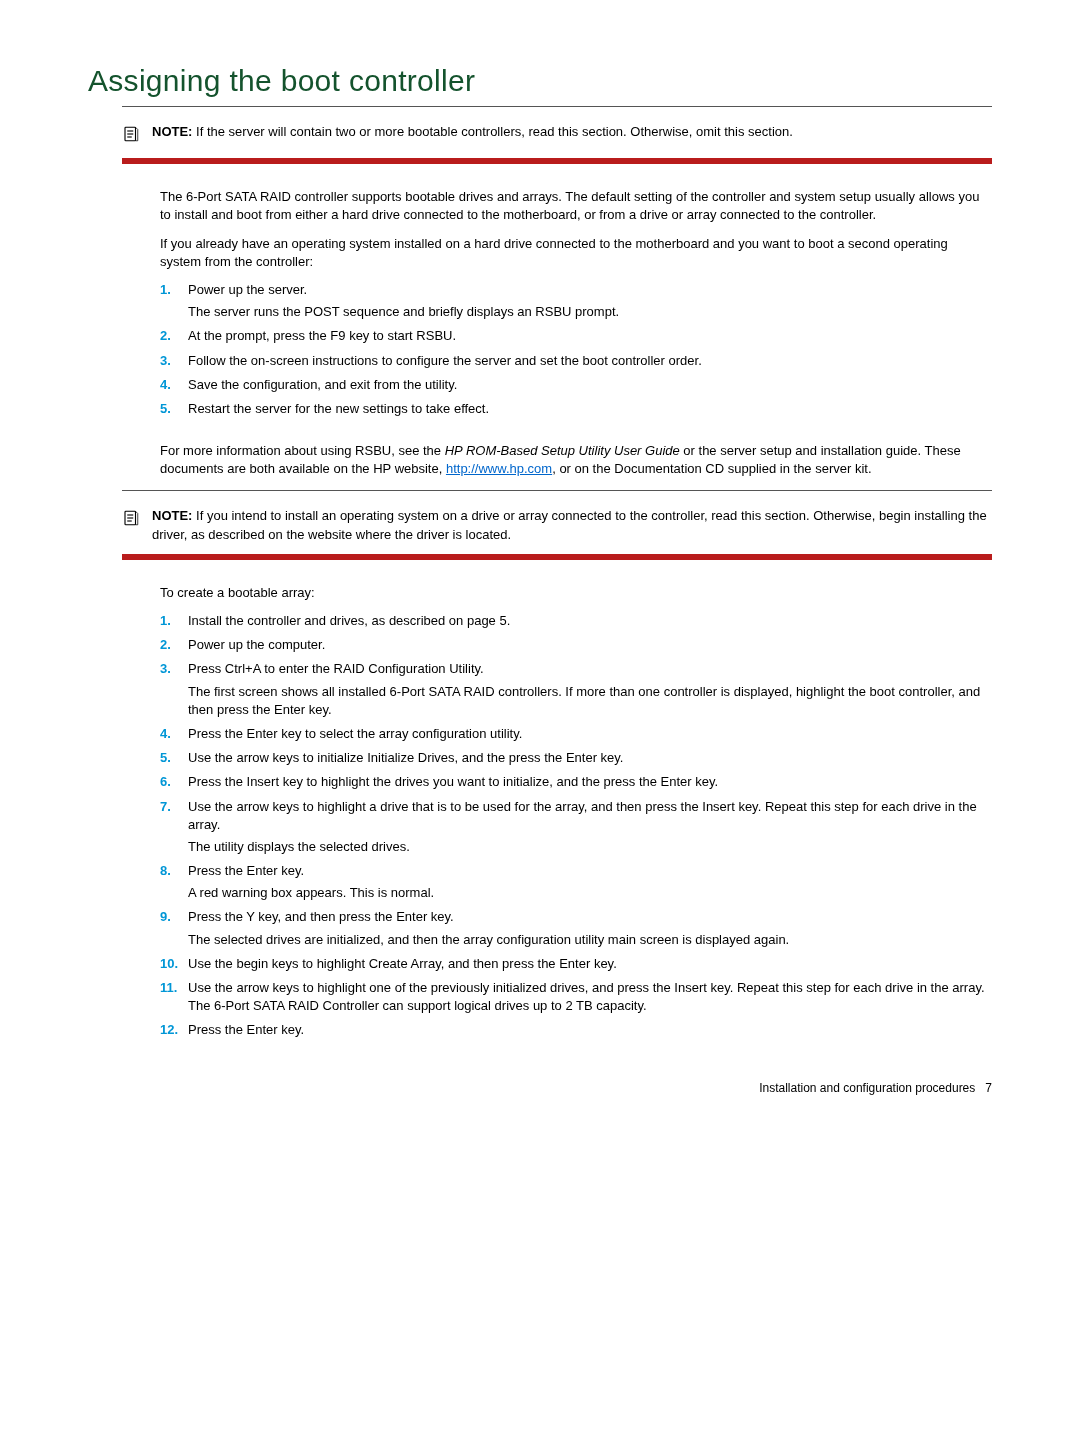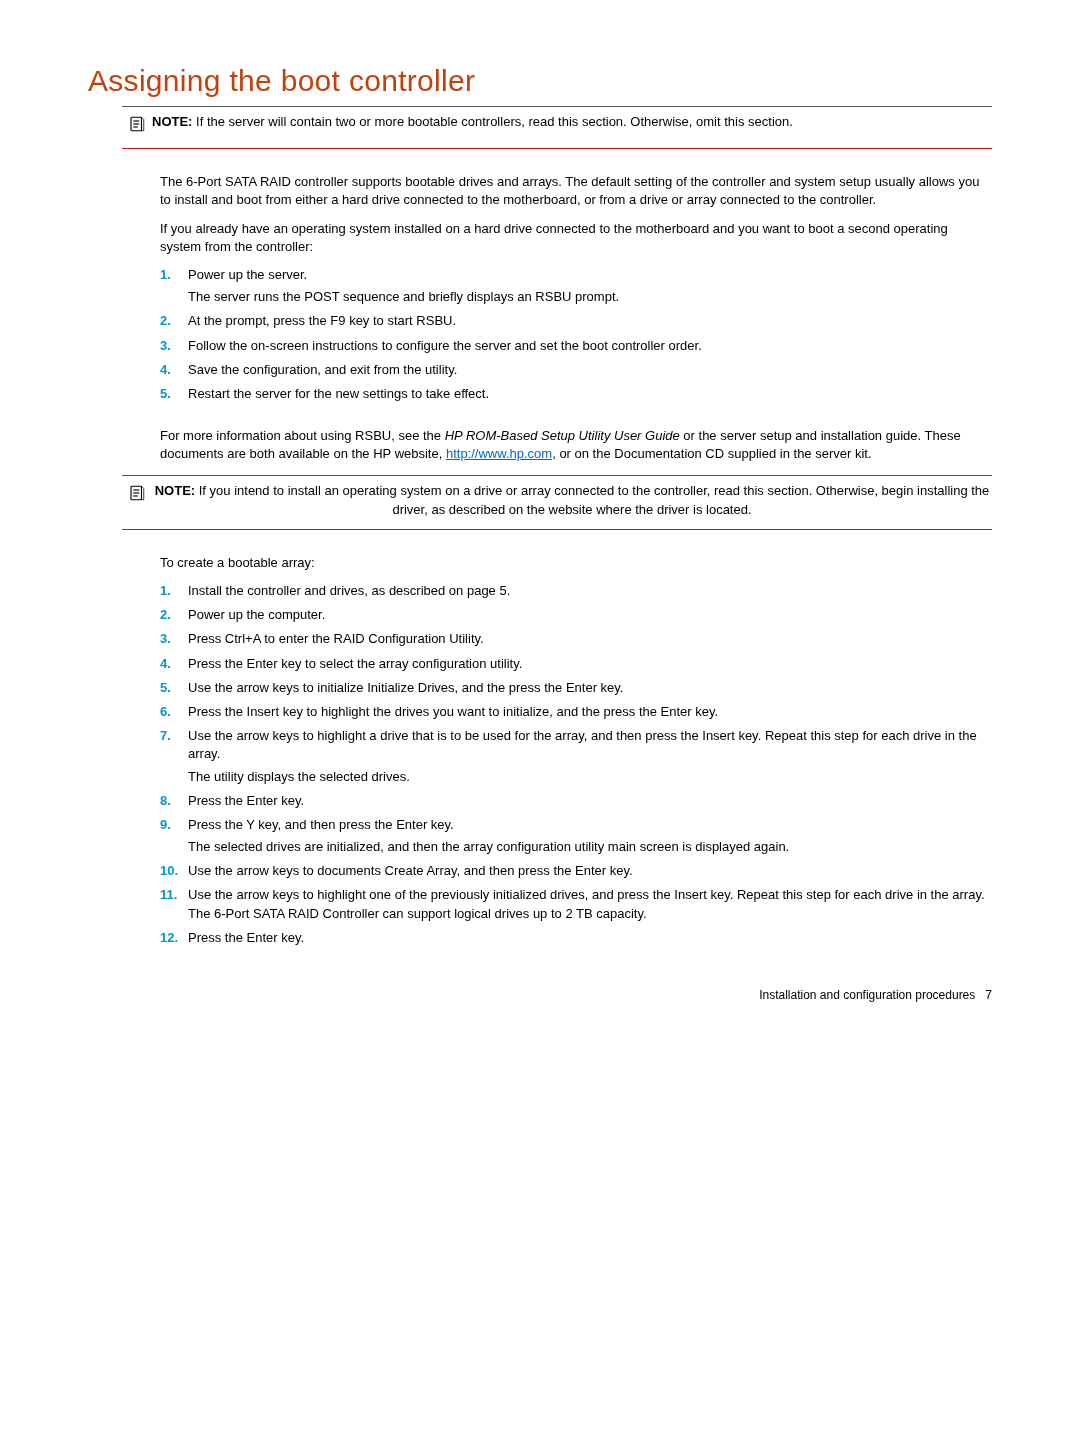--- a/index.html
+++ b/index.html
@@ -12,32 +12,31 @@
     width: 1080px;
     line-height: 1.4;
   }
   .page {
     padding: 60px 88px 40px 88px;
   }
   h2.section-title {
     font-family: Arial, Helvetica, sans-serif;
     font-weight: 300;
     font-size: 30px;
-    color: #c2410c;
+    color: #14532d;
     margin: 0 0 4px 0;
     letter-spacing: 0.3px;
   }
   .note-block {
     border-top: 1px solid #555;
-    border-bottom: 1px solid #b91c1c;
+    border-bottom: 6px solid #b91c1c;
     margin-left: 34px;
-    padding: 6px 0 10px 0;
+    padding: 16px 0 10px 0;
     display: flex;
     align-items: flex-start;
-    text-align: center;
   }
   .note-icon {
     flex: 0 0 30px;
     color: #000;
   }
   .note-icon svg {
     width: 18px;
     height: 18px;
     margin-top: 2px;
   }
@@ -176,20 +175,23 @@
         <div class="li-content"><span>Install the controller and drives, as described on page 5.</span></div>
       </li>
       <li>
         <span class="num">2.</span>
         <div class="li-content"><span>Power up the computer.</span></div>
       </li>
       <li>
         <span class="num">3.</span>
         <div class="li-content">
           <span>Press </span><b>Ctrl+A</b><span> to enter the RAID Configuration Utility.</span>
+          <div class="sub-line">
+            <span>The first screen shows all installed 6-Port SATA RAID controllers. If more than one controller is displayed, highlight the boot controller, and then press the </span><b>Enter</b><span> key.</span>
+          </div>
         </div>
       </li>
       <li>
         <span class="num">4.</span>
         <div class="li-content">
           <span>Press the </span><b>Enter</b><span> key to select the array configuration utility.</span>
         </div>
       </li>
       <li>
         <span class="num">5.</span>
@@ -207,33 +209,34 @@
         <span class="num">7.</span>
         <div class="li-content">
           <span>Use the arrow keys to highlight a drive that is to be used for the array, and then press the </span><b>Insert</b><span> key. Repeat this step for each drive in the array.</span>
           <div class="sub-line">The utility displays the selected drives.</div>
         </div>
       </li>
       <li>
         <span class="num">8.</span>
         <div class="li-content">
           <span>Press the </span><b>Enter</b><span> key.</span>
+          <div class="sub-line">A red warning box appears. This is normal.</div>
         </div>
       </li>
       <li>
         <span class="num">9.</span>
         <div class="li-content">
           <span>Press the </span><b>Y</b><span> key, and then press the </span><b>Enter</b><span> key.</span>
           <div class="sub-line">The selected drives are initialized, and then the array configuration utility main screen is displayed again.</div>
         </div>
       </li>
       <li>
         <span class="num">10.</span>
         <div class="li-content">
-          <span>Use the arrow keys to documents Create Array, and then press the </span><b>Enter</b><span> key.</span>
+          <span>Use the begin keys to highlight Create Array, and then press the </span><b>Enter</b><span> key.</span>
         </div>
       </li>
       <li>
         <span class="num">11.</span>
         <div class="li-content">
           <span>Use the arrow keys to highlight one of the previously initialized drives, and press the </span><b>Insert</b><span> key. Repeat this step for each drive in the array. The 6-Port SATA RAID Controller can support logical drives up to 2 TB capacity.</span>
         </div>
       </li>
       <li>
         <span class="num">12.</span>

